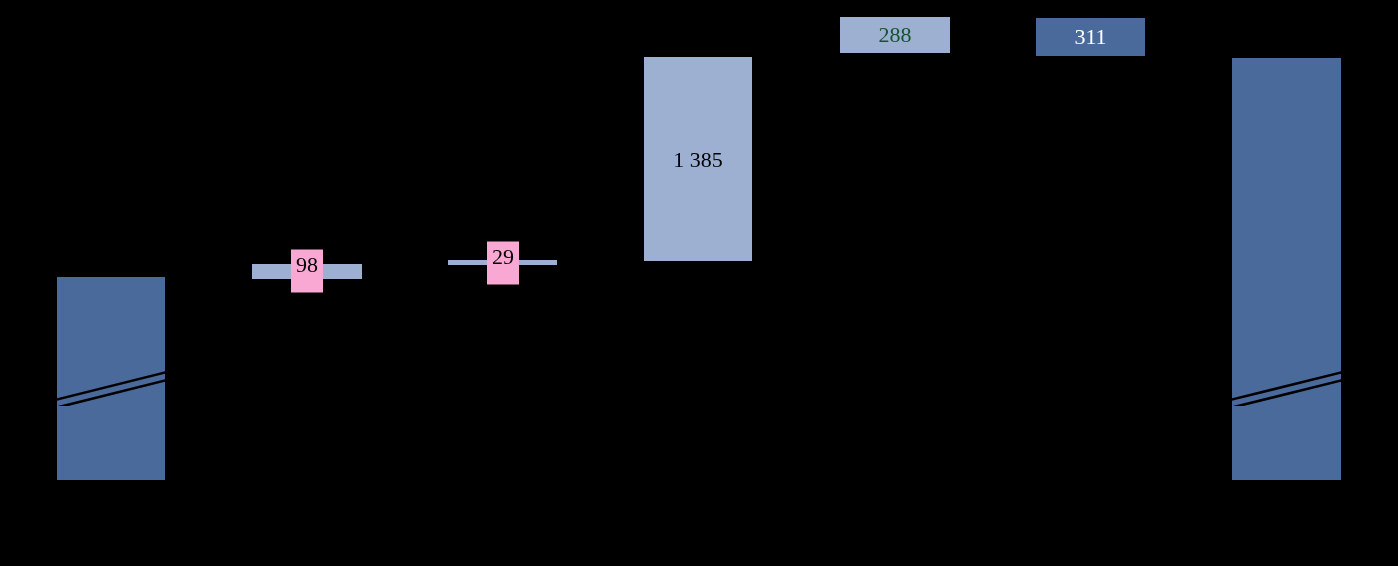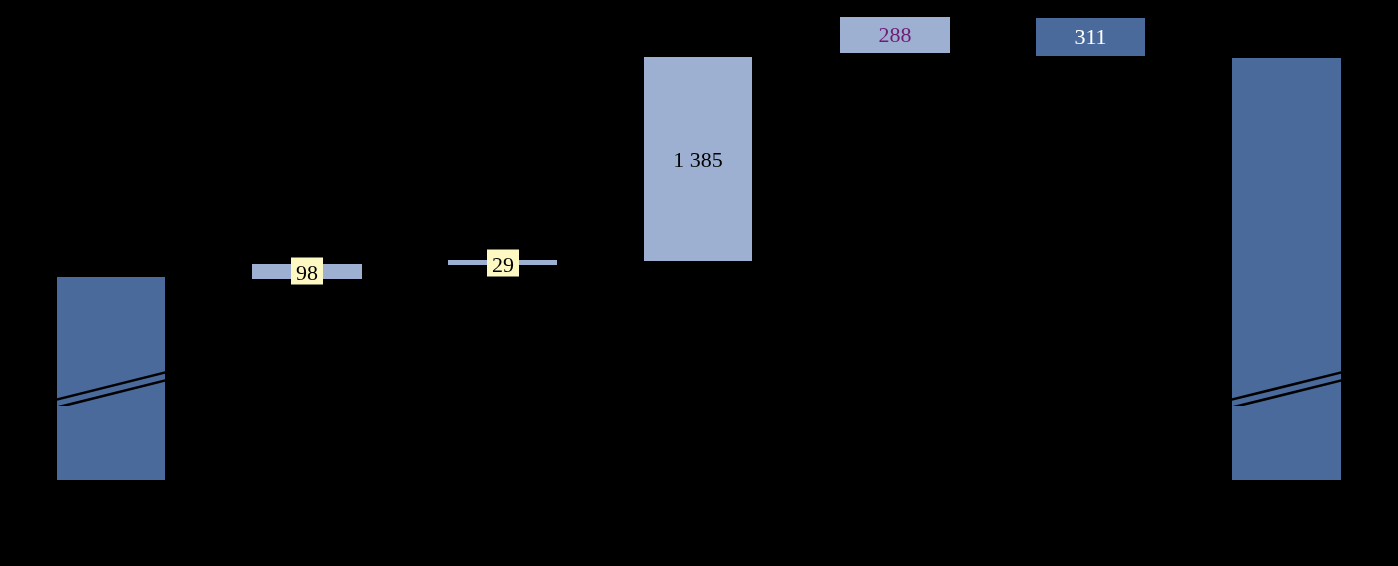--- a/index.html
+++ b/index.html
@@ -84,22 +84,22 @@
   }
   
   .label-in-bar {
     left: 0;
     width: 100%;
     text-align: center;
     top: 92px;
   }
   
   .label-boxed {
-    background: #fef9c3;
-    padding: 4px 5px 1px 5px;
+    background: #f9a8d4;
+    padding: 4px 5px 17px 5px;
     transform: translate(-50%, -50%);
   }
   .label-98 { left: 307px; top: 271px; }
   .label-29 { left: 503px; top: 263px; text-align: center; }
 
   
   .legend-swatch {
     position: absolute;
     display: flex;
     align-items: center;
@@ -107,21 +107,21 @@
     font-size: 22px;
     line-height: 1;
     box-sizing: border-box;
   }
   .legend-light {
     left: 840px;
     top: 17px;
     width: 110px;
     height: 36px;
     background: #9db0d2;
-    color: #701a75;
+    color: #14532d;
   }
   .legend-dark {
     left: 1036px;
     top: 18px;
     width: 109px;
     height: 38px;
     background: #4a6a9c;
     color: #ffffff;
     text-align: right;
   }

